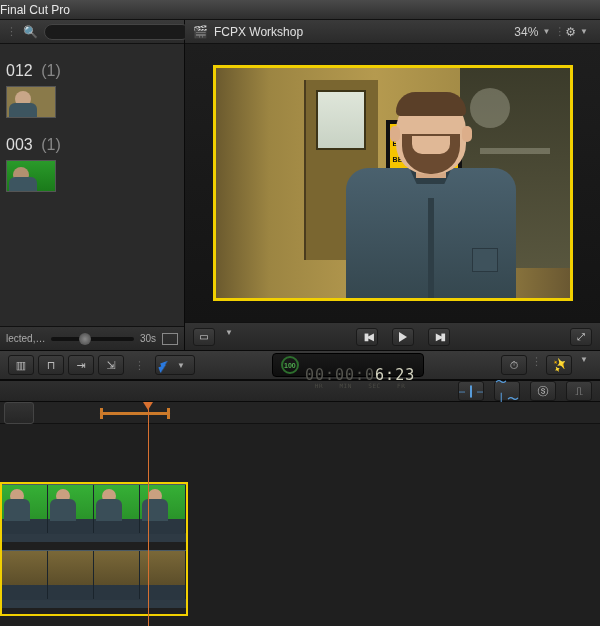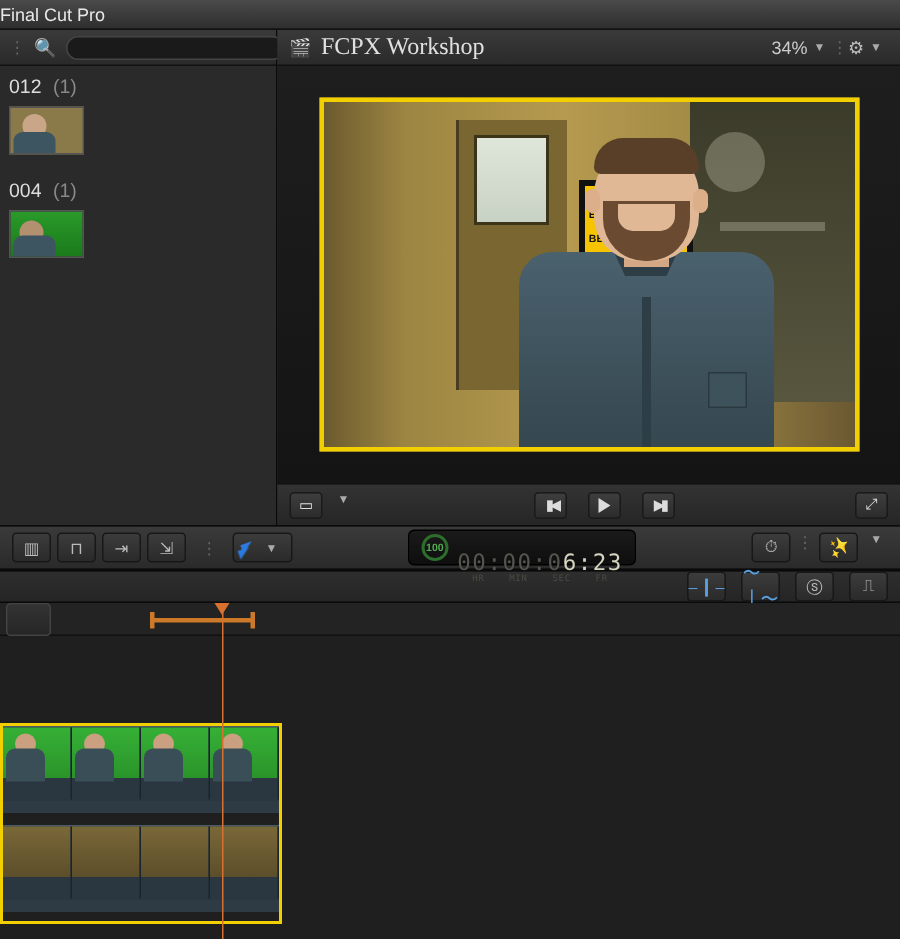--- a/index.html
+++ b/index.html
@@ -24,21 +24,21 @@
     border-bottom: 1px solid #111;
   }
   .search-icon { color: #aaa; font-size: 12px; }
   .search-field {
     flex: 1; height: 16px; background: #1a1a1a; border: 1px solid #444;
     border-radius: 8px; padding: 0 6px; color: #ccc; font-size: 10px;
   }
   .divider-dot { color: #666; }
   .browser-body { flex: 1; overflow: hidden; padding: 4px 0; }
   .event-group { margin-bottom: 10px; }
-  .event-head { font-size: 13px; color: #ddd; padding: 2px 6px; }
+  .event-head { font-size: 16px; color: #ddd; padding: 2px 6px; margin-top: 12px; }
   .event-count { color: #888; margin-left: 4px; }
   .clip-row { display: flex; gap: 2px; padding: 4px 6px; }
   .clip-thumb {
     width: 50px; height: 32px; background: #8a7a4a; border: 1px solid #555;
     position: relative; overflow: hidden;
   }
   .clip-thumb.green { background: linear-gradient(#2a9a2a,#1a7a1a); }
   .clip-thumb .person {
     position: absolute; left: 8px; top: 4px; width: 16px; height: 16px;
     border-radius: 50%; background: #c9a688;
@@ -64,21 +64,21 @@
 
   .viewer {
     flex: 1; background: #2a2a2a; display: flex; flex-direction: column;
   }
   .viewer-header {
     height: 24px; background: linear-gradient(#3a3a3a,#2a2a2a);
     display: flex; align-items: center; padding: 0 8px;
     border-bottom: 1px solid #111;
   }
   .film-icon { color: #6cb0e0; margin-right: 6px; font-size: 12px; }
-  .viewer-title { flex: 1; color: #e0e0e0; font-size: 16px; font-family: Liberation Serif, serif; }
+  .viewer-title { flex: 1; color: #e0e0e0; font-size: 12px; }
   .zoom { color: #ccc; font-size: 12px; }
   .dropdown-chev { color: #aaa; margin: 0 4px; font-size: 8px; }
   .gear { color: #bbb; font-size: 12px; }
   .viewer-body {
     flex: 1; background: linear-gradient(#1e1e1e,#141414);
     display: flex; align-items: center; justify-content: center; padding: 8px;
   }
   .frame {
     width: 360px; height: 236px; border: 3px solid #f2d000; position: relative;
     overflow: hidden; background: #a08038;
@@ -281,30 +281,38 @@
         </div>
         <div class="clip-row">
           <div class="clip-thumb">
             <div class="person"></div>
               <div class="shoulders"></div>
           </div>
         </div>
       </div>
       <div class="event-group">
         <div class="event-head">
-          <span>004</span>
+          <span>003</span>
           <span class="event-count">(1)</span>
         </div>
         <div class="clip-row">
           <div class="clip-thumb green">
             <div class="person"></div>
               <div class="shoulders"></div>
           </div>
         </div>
       </div>
+    </div>
+    <div class="browser-status">
+      <span>lected,…</span>
+      <div class="slider">
+        <div class="slider-knob"></div>
+      </div>
+      <span>30s</span>
+      <span class="filmstrip-icon"></span>
     </div>
   </div>
 
   <div class="viewer">
     <div class="viewer-header">
       <span class="film-icon">🎬</span>
       <span class="viewer-title">FCPX Workshop</span>
       <span class="zoom">34%</span>
       <span class="dropdown-chev">▼</span>
       <span class="divider-dot">⋮</span>

